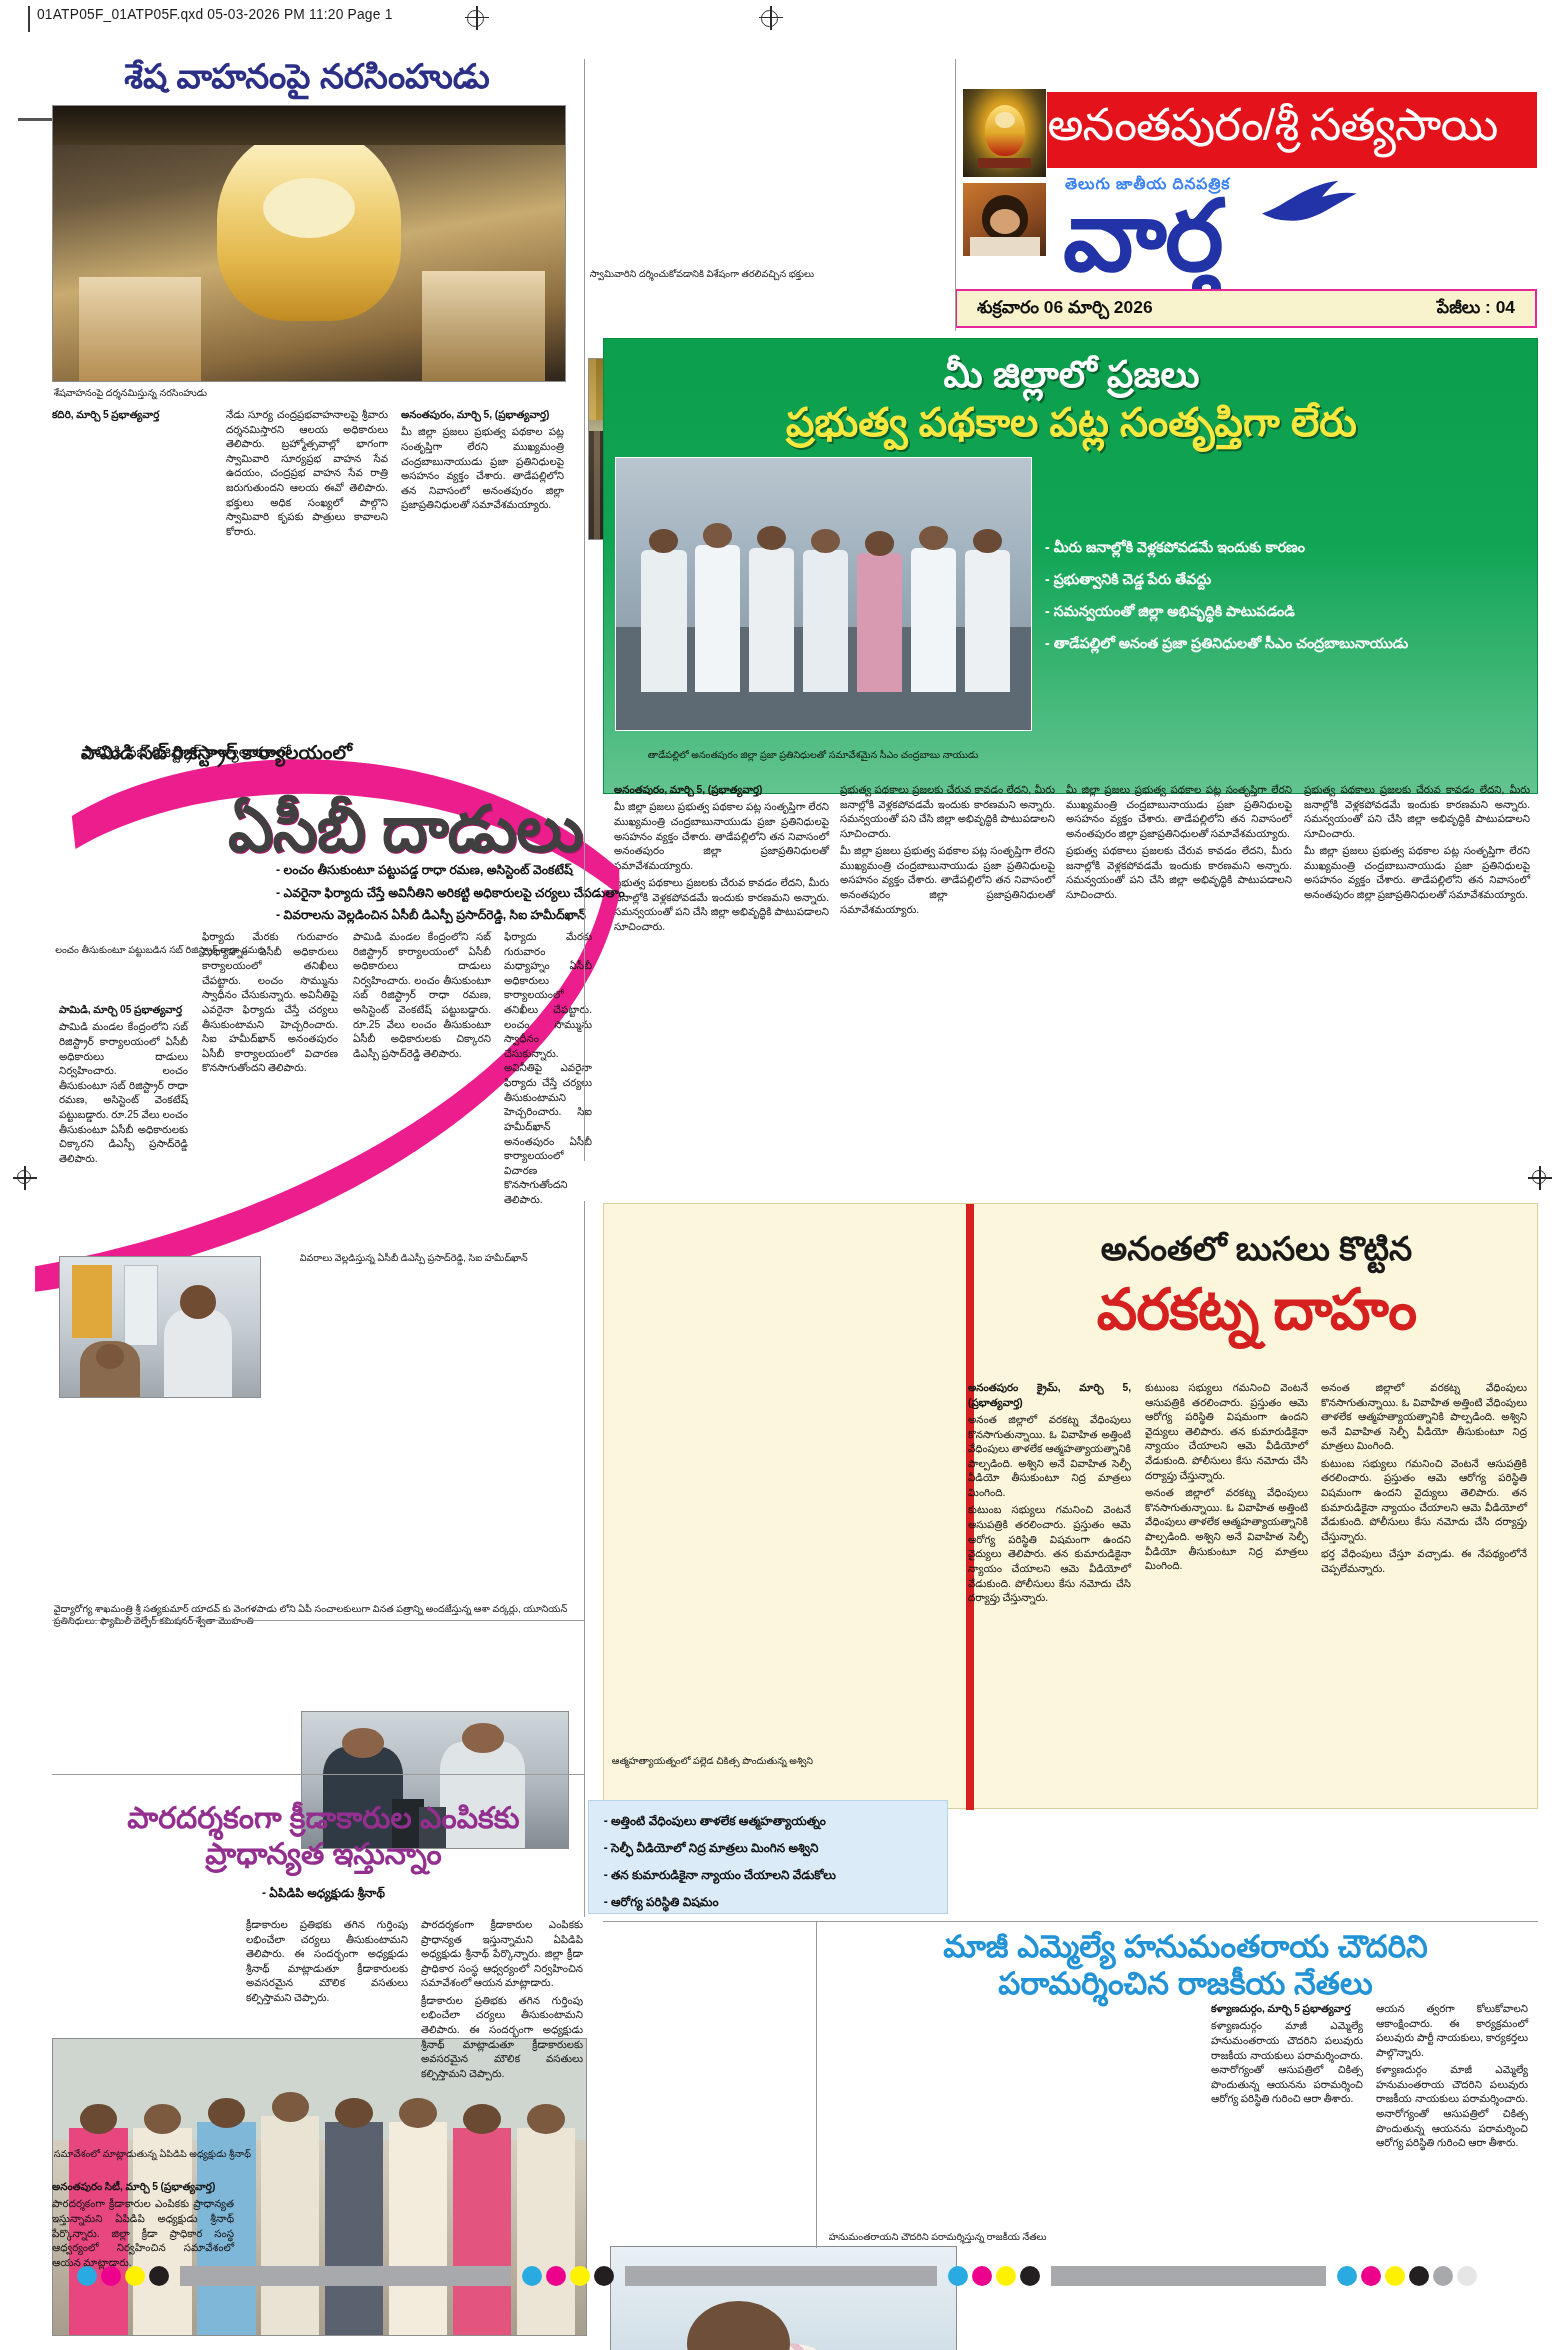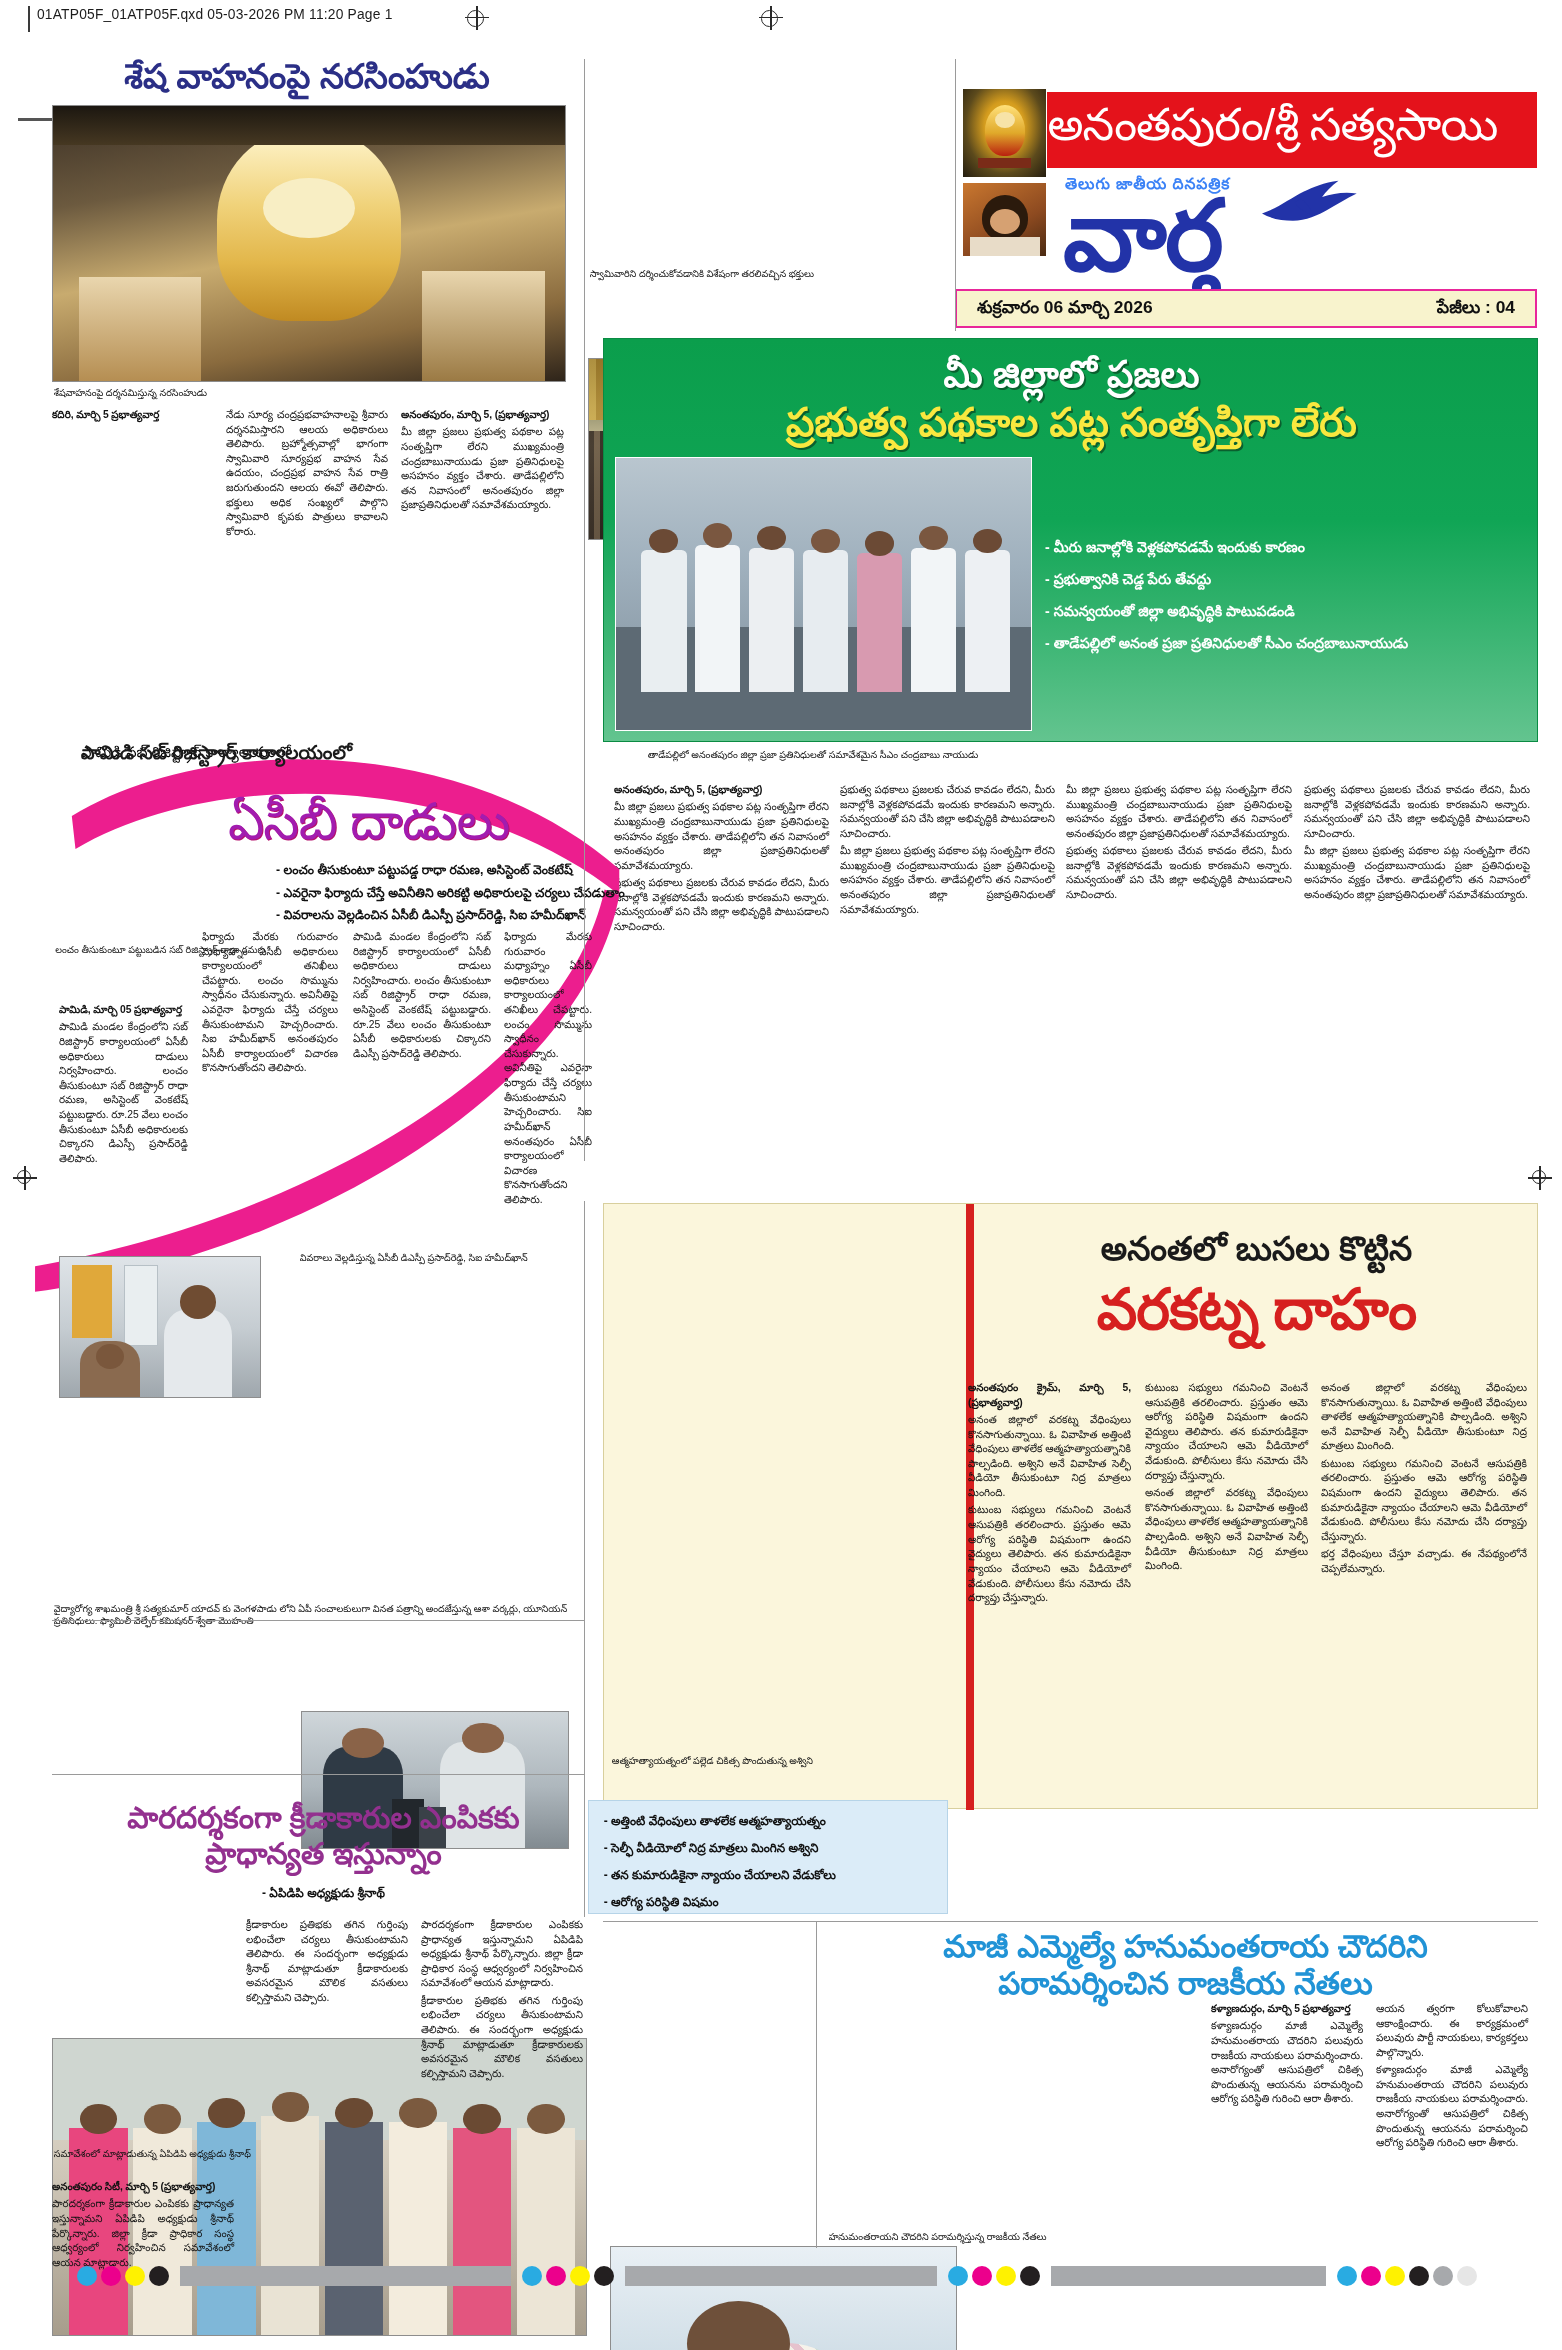--- a/index.html
+++ b/index.html
@@ -34,39 +34,39 @@
   .mh-varta{position:absolute;left:108px;top:138px;width:478px;height:110px;color:#2233a8;font-size:99px;font-weight:bold;
             line-height:1;letter-spacing:-1.8px;white-space:nowrap;overflow:hidden;}
   .mh-bird{position:absolute;left:303px;top:129px;width:110px;height:51px;}
 
   
   .datestrip{position:absolute;left:929px;top:241px;width:582px;height:39px;background:#f8f3cd;border:2.8px solid #e8269a;
              display:flex;align-items:center;justify-content:space-between;padding:0 20px;box-sizing:border-box;}
   .datestrip span{font-size:17.4px;font-weight:bold;color:#111;white-space:nowrap;}
 
   
-  .greenbox{position:absolute;left:577px;top:290px;width:935px;height:404px;
+  .greenbox{position:absolute;left:577px;top:290px;width:935px;height:456px;
             background:linear-gradient(180deg,#0b9e4c 0%,#10a555 45%,#63c48f 100%);border:0.9px solid #0a8b43;box-sizing:border-box;}
   .gb-h1{position:absolute;left:0;top:14.7px;width:935px;text-align:center;color:#fff;font-size:37px;font-weight:bold;
          text-shadow:1.8px 1.8px 0 #0a5f2e;white-space:nowrap;}
   .gb-h2{position:absolute;left:0;top:61px;width:935px;text-align:center;color:#f9e83f;font-size:40px;font-weight:bold;
          text-shadow:1.8px 1.8px 0 #0a5f2e;white-space:nowrap;}
   .gb-photo{position:absolute;left:11px;top:118px;width:415px;height:272px;border:1.8px solid #ffffff;background:#9bb6c9;overflow:hidden;}
   .gb-bullets{position:absolute;left:441px;top:200px;width:483px;}
   .gb-bullets div{color:#fff;font-size:14.2px;font-weight:bold;margin-bottom:12px;white-space:nowrap;}
 
   
   .col{position:absolute;}
   .rule-v{position:absolute;width:0.9px;background:#9a9a9a;}
   .rule-h{position:absolute;height:0.9px;background:#9a9a9a;}
 
   
   .swoosh{position:absolute;left:0;top:0;width:606px;height:588px;pointer-events:none;}
   .acb-kicker{font-size:19px;font-weight:bold;color:#1a1a1a;}
-  .acb-title{font-size:51px;font-weight:normal;color:#a21caf;letter-spacing:-0.9px;white-space:nowrap;text-shadow:0.9px 0.9px 0 #b5126c;}
+  .acb-title{font-size:64px;font-weight:bold;color:#404040;letter-spacing:-0.9px;white-space:nowrap;text-shadow:0.9px 0.9px 0 #b5126c;}
   .acb-bul div{font-size:12.3px;font-weight:bold;color:#111;margin-bottom:5.5px;white-space:nowrap;}
 
   
   .dowrybox{position:absolute;left:577px;top:1155px;width:935px;height:606px;background:#fbf6dc;border:0.9px solid #d8cf9d;box-sizing:border-box;}
   .dw-redbar{position:absolute;left:362px;top:0;width:8.3px;height:606px;background:#d6201f;}
   .dw-h1{position:absolute;left:377px;top:26px;width:551px;text-align:center;color:#1a1a1a;font-size:33px;font-weight:bold;white-space:nowrap;}
   .dw-h2{position:absolute;left:377px;top:72px;width:551px;text-align:center;color:#d6201f;font-size:57px;font-weight:bold;
          letter-spacing:-0.9px;white-space:nowrap;}
 
   

